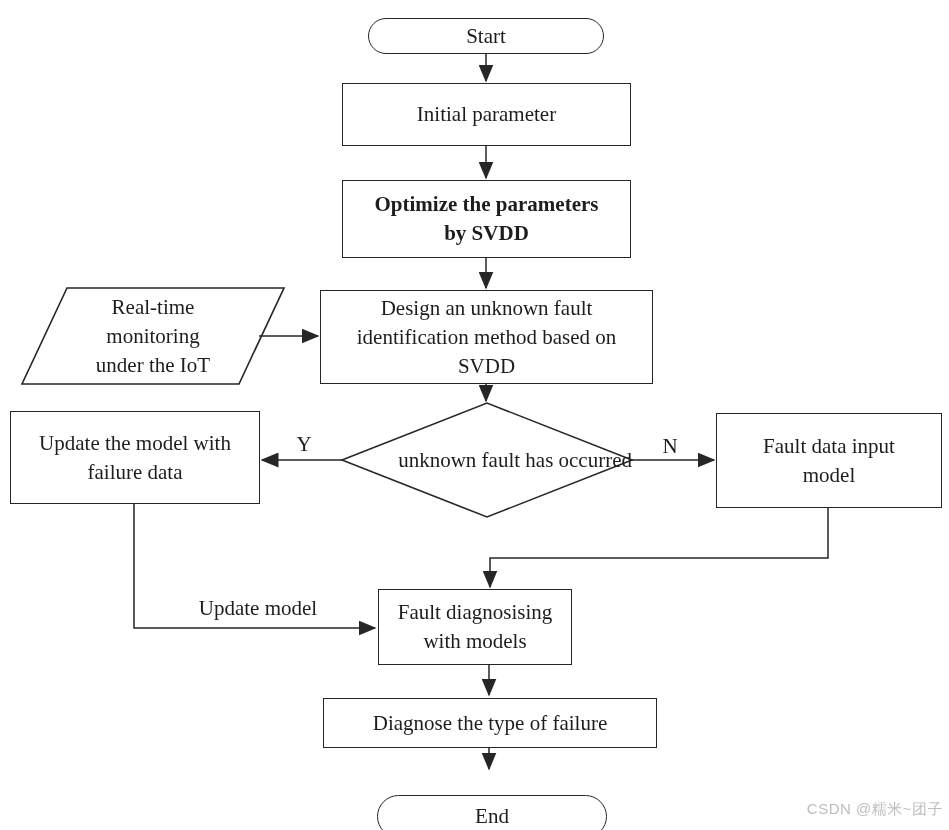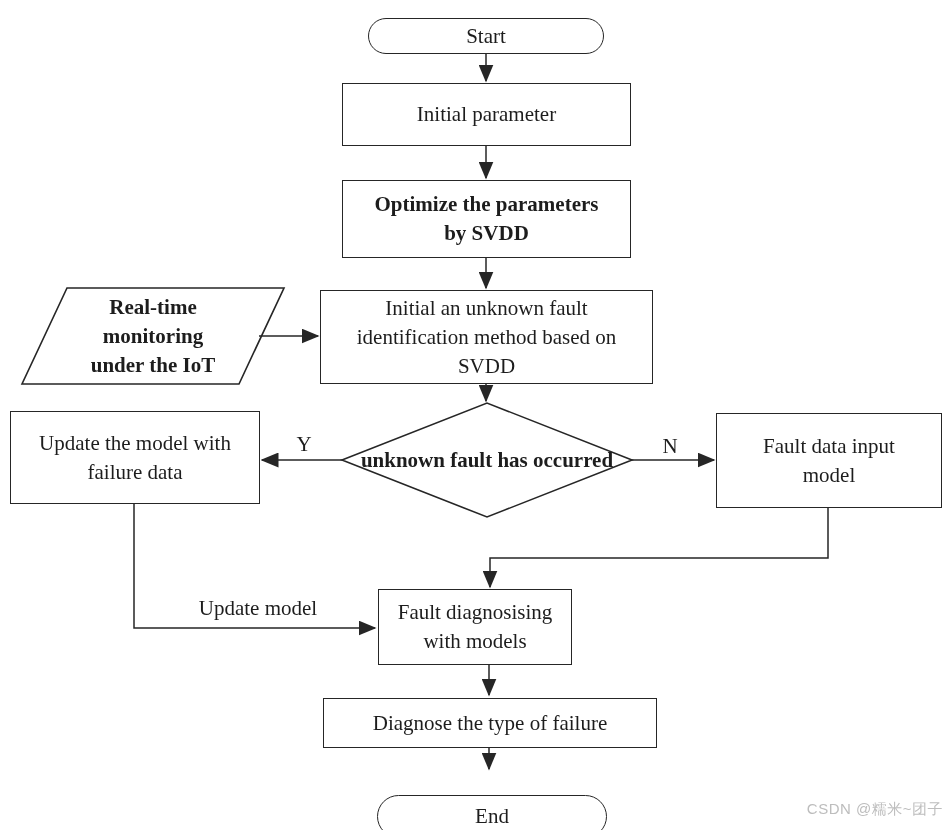--- a/index.html
+++ b/index.html
@@ -34,21 +34,20 @@
   .stadium { border-radius: 999px; }
   .shape-label {
     position: absolute;
     display: flex;
     align-items: center;
     justify-content: center;
     text-align: center;
     font-size: 21px;
     line-height: 29px;
     background: transparent;
-    font-weight: bold;
   }
   .edge-label {
     position: absolute;
     font-size: 21px;
     line-height: 24px;
     text-align: center;
     background: transparent;
   }
   .watermark {
     position: absolute;
@@ -99,35 +98,35 @@
 
   <div class="node" style="left:342px; top:180px; width:289px; height:78px;font-weight:bold;">
     <div class="label">
       <span class="line">Optimize the parameters</span>
       <span class="line">by SVDD</span>
     </div>
   </div>
 
   <div class="node" style="left:320px; top:290px; width:333px; height:94px;">
     <div class="label">
-      <span class="line">Initial an unknown fault</span>
+      <span class="line">Design an unknown fault</span>
       <span class="line">identification method based on</span>
       <span class="line">SVDD</span>
     </div>
   </div>
 
   <div class="shape-label" style="left:73px; top:291px; width:160px; height:90px;">
     <div>
       <span class="line">Real-time</span>
       <span class="line">monitoring</span>
       <span class="line">under the IoT</span>
     </div>
   </div>
 
-  <div class="shape-label" style="left:342px; top:440px; width:290px; height:40px;">
+  <div class="shape-label" style="left:342px; top:440px; width:290px; height:40px;justify-content:flex-end;">
     <div>unknown fault has occurred</div>
   </div>
 
   <div class="node" style="left:10px; top:411px; width:250px; height:93px;">
     <div class="label">
       <span class="line">Update the model with</span>
       <span class="line">failure data</span>
     </div>
   </div>
 

